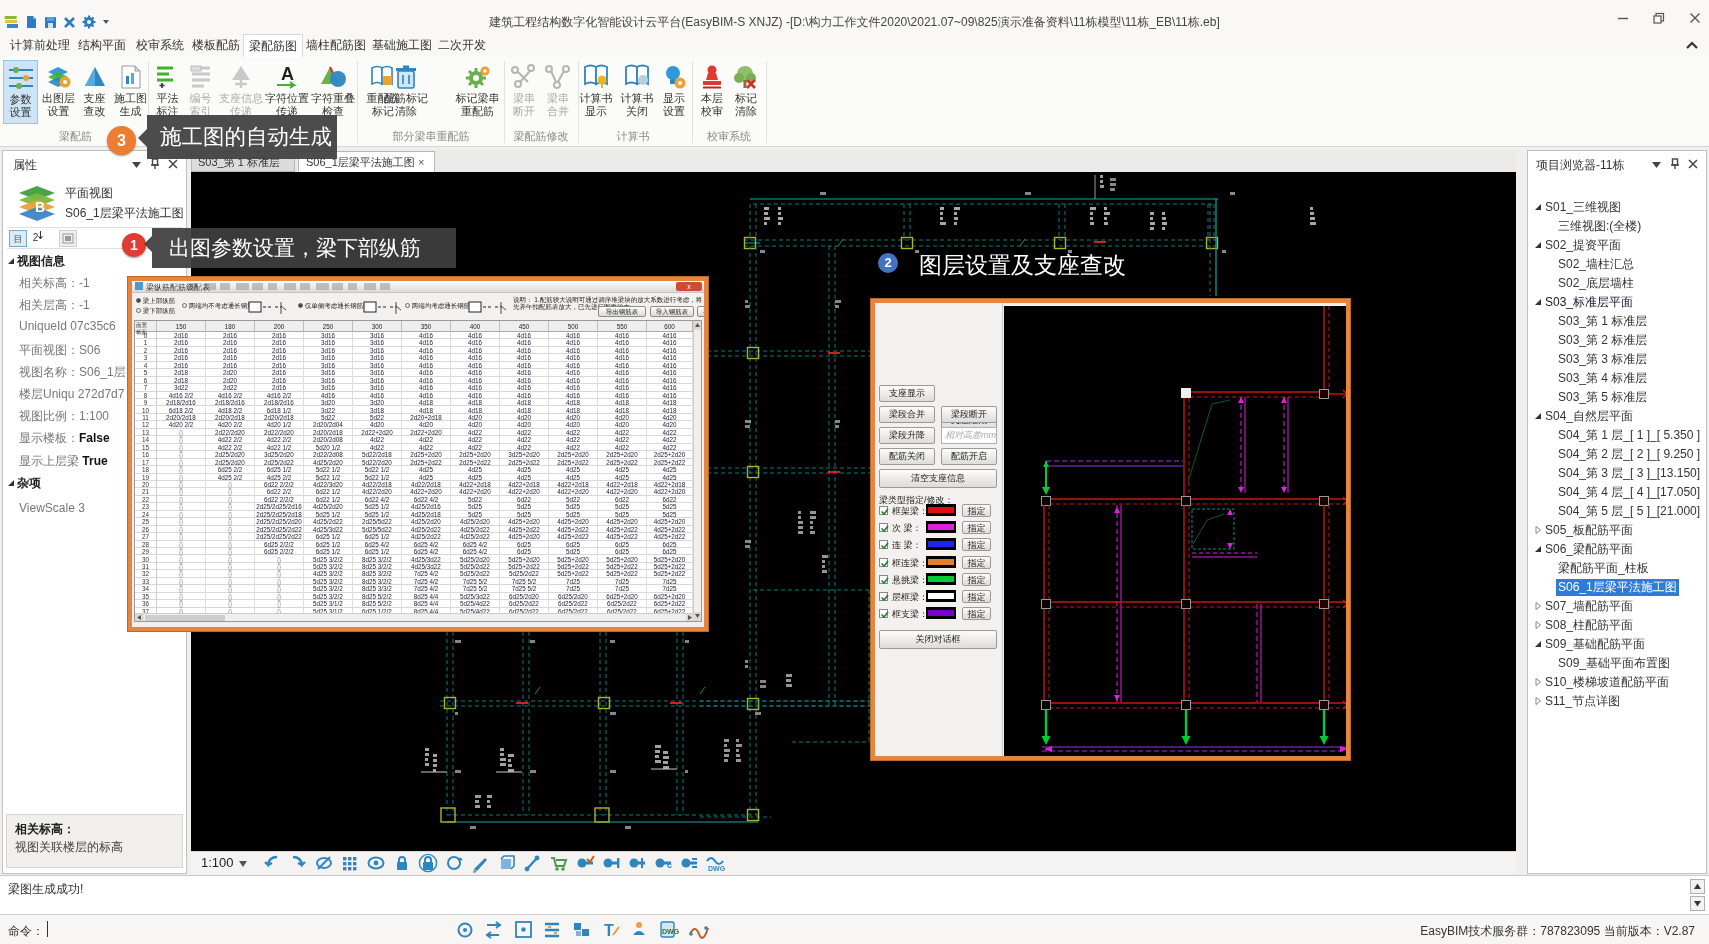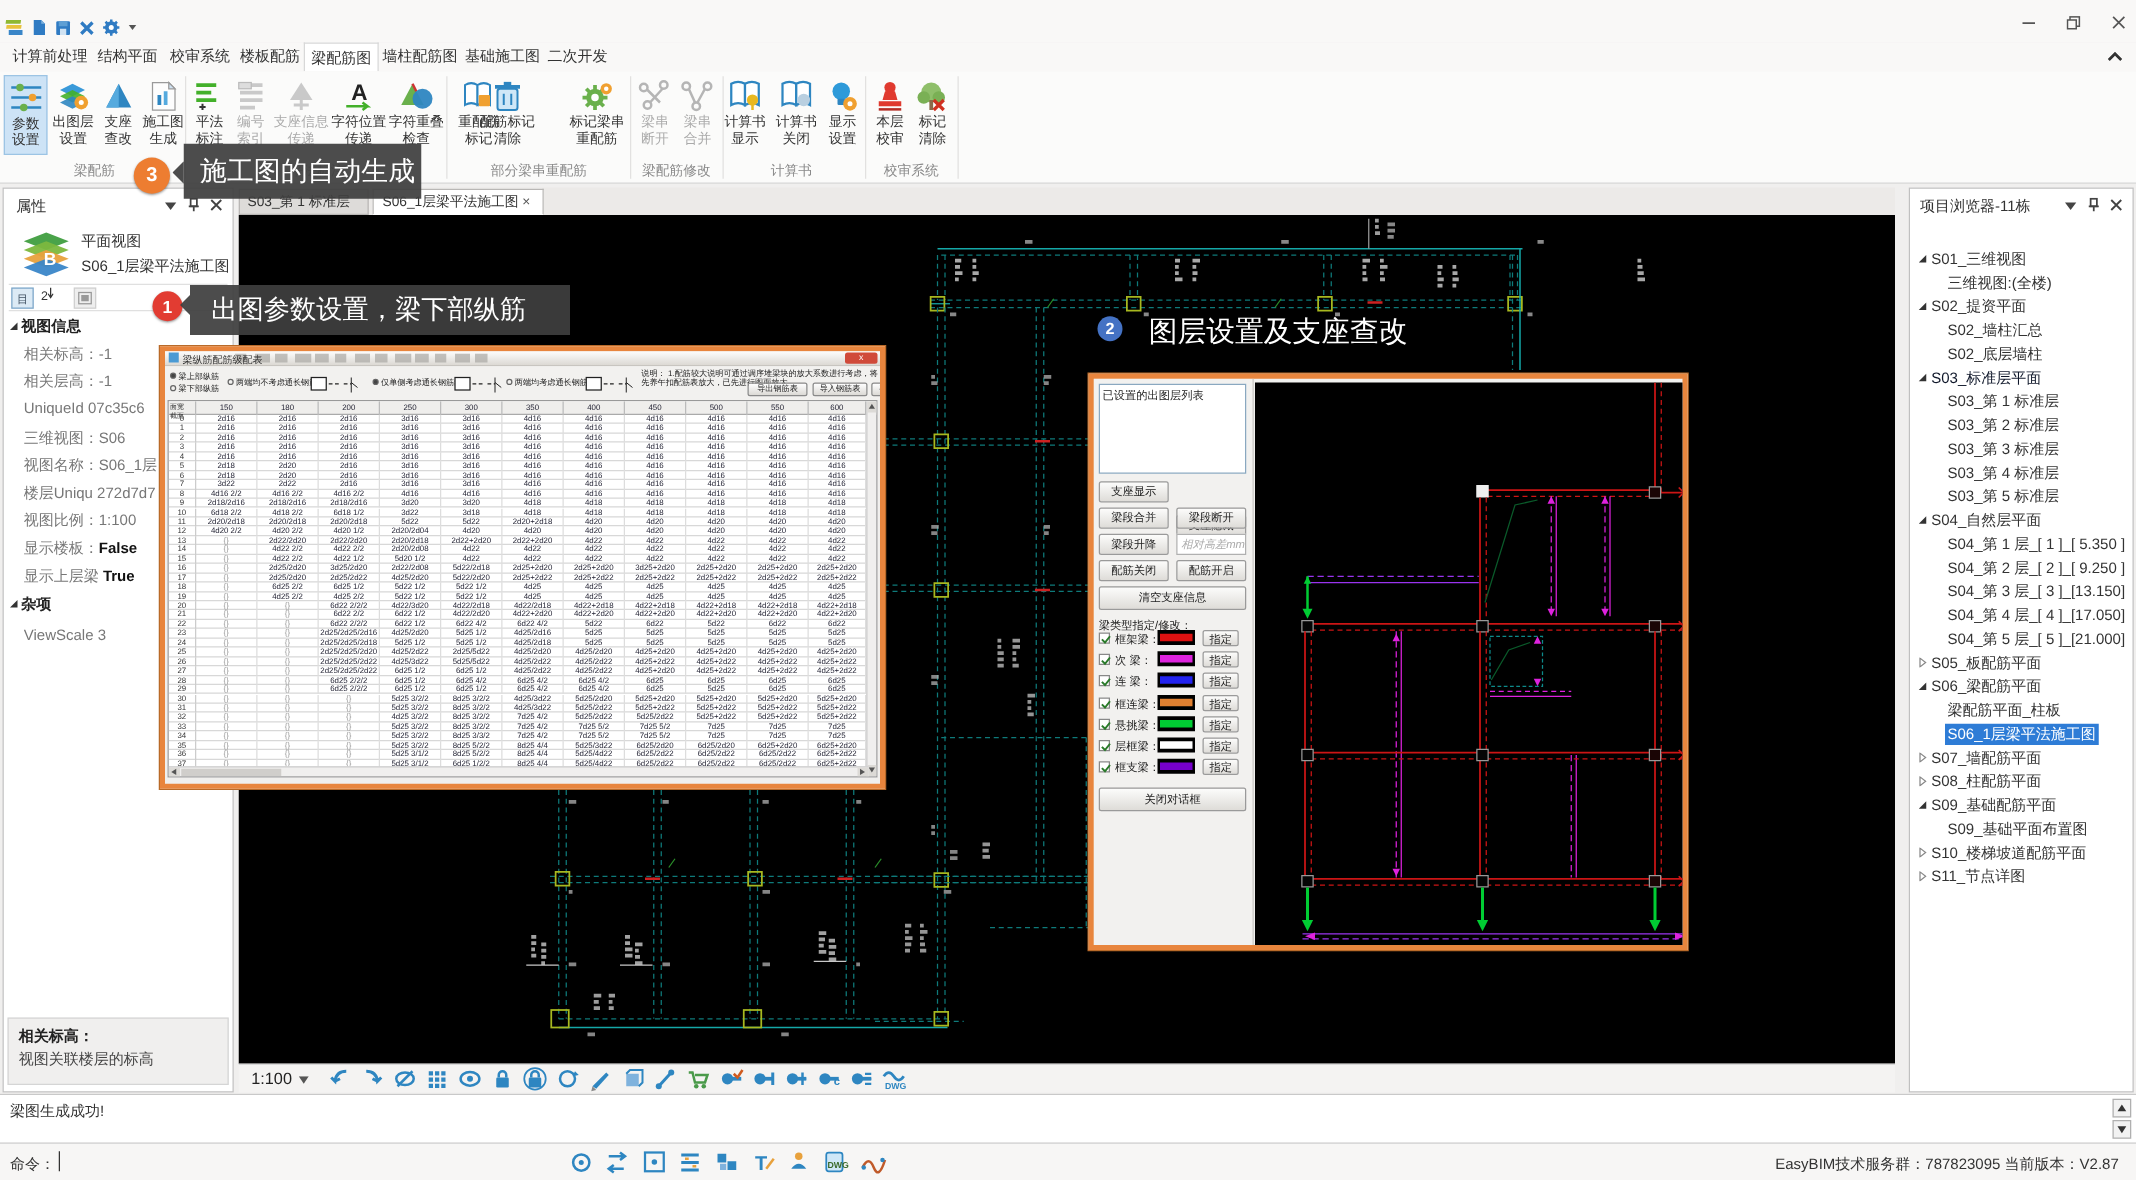--- a/index.html
+++ b/index.html
@@ -63,20 +63,21 @@
         <circle cx="7" cy="7" r="5" fill="#2f7bc3"></circle>
         <circle cx="7" cy="7" r="2" fill="#fff"></circle>
         <g stroke="#2f7bc3" stroke-width="2">
           <path d="M7 0.5 V3 M7 11 V13.5 M0.5 7 H3 M11 7 H13.5 M2.4 2.4 L4 4 M10 10 L11.6 11.6 M11.6 2.4 L10 4 M4 10 L2.4 11.6"></path>
         </g>
       </svg>
 <svg width="8" height="8">
         <path d="M1 2 h6 l-3 4 z" fill="#555"></path>
       </svg>
 </div>
+<div id="title-text">建筑工程结构数字化智能设计云平台(EasyBIM-S XNJZ) -[D:\构力工作文件2020\2021.07~09\825演示准备资料\11栋模型\11栋_EB\11栋.eb]</div>
 <div id="winbtns">
       <svg width="12" height="12">
         <path d="M1 6.5 h10" stroke="#555" stroke-width="1.4"></path>
       </svg>
       <svg width="12" height="12">
         <rect x="3" y="1.5" width="7.5" height="7.5" fill="none" stroke="#555" stroke-width="1.2"></rect>
         <rect x="1" y="4" width="7" height="7" fill="#f9f8f7" stroke="#555" stroke-width="1.2"></rect>
       </svg>
       <svg width="12" height="12">
         <path d="M1.5 1.5 L10.5 10.5 M10.5 1.5 L1.5 10.5" stroke="#555" stroke-width="1.4"></path>
@@ -355,21 +356,21 @@
           <rect x="3" y="3" width="10" height="9" fill="none" stroke="#999"></rect>
           <rect x="5" y="5" width="6" height="5" fill="#999"></rect>
         </svg></div>
     </div>
 <div class="tree-row" style="left:4px;top:102px;font-weight:bold;color:#222;"><svg width="8" height="8" style="margin-right:2px;">
         <path d="M7 1 V7 H1 z" fill="#333"></path>
       </svg>视图信息</div>
 <div class="tree-row" style="left:16px;top:124px;color:#777;">相关标高：-1</div>
 <div class="tree-row" style="left:16px;top:146px;color:#777;">相关层高：-1</div>
 <div class="tree-row" style="left:16px;top:168px;color:#777;">UniqueId  07c35c6</div>
-<div class="tree-row" style="left:16px;top:191px;color:#777;">三维视图：S06</div>
+<div class="tree-row" style="left:16px;top:191px;color:#777;">平面视图：S06</div>
 <div class="tree-row" style="left:16px;top:213px;color:#777;">视图名称：S06_1层</div>
 <div class="tree-row" style="left:16px;top:235px;color:#777;">楼层Uniqu 272d7d7</div>
 <div class="tree-row" style="left:16px;top:257px;color:#777;">视图比例：1:100</div>
 <div class="tree-row" style="left:16px;top:279px;color:#777;">显示楼板：<b style="color:#111">False</b></div>
 <div class="tree-row" style="left:16px;top:302px;color:#777;">显示上层梁<b style="color:#111"> True</b></div>
 <div class="tree-row" style="left:4px;top:324px;font-weight:bold;color:#222;"><svg width="8" height="8" style="margin-right:2px;">
         <path d="M7 1 V7 H1 z" fill="#333"></path>
       </svg>杂项</div>
 <div class="tree-row" style="left:16px;top:350px;color:#777;">ViewScale  3</div>
 <div style="position:absolute;left:3px;top:663px;width:177px;height:54px;background:#f0efee;border:1px solid #d5d5d5;">
@@ -1315,23 +1316,20 @@
           </svg></div>
         <div style="position:absolute;right:0;top:0;width:9px;height:8px;background:#dcdad6;"><svg width="8" height="7">
             <path d="M6 3.5 L2 1 V6 z" fill="#555"></path>
           </svg></div>
         <div style="position:absolute;left:10px;top:1px;width:80px;height:6px;background:#d0cecb;"></div>
       </div>
 </div>
 </div>
 <div class="odlg" id="ldlg" style="left:871px;top:299px;width:479px;height:461px;background:#f2f1ef;">
 <div style="position:absolute;left:0;top:0;width:128px;height:453px;background:#f2f1ef;border-right:1px solid #c9c7c4;font-size:9px;color:#222;">
-<div style="position:absolute;left:4px;top:4px;width:118px;height:72px;background:#fff;border:1px solid #8aa8c0;">
-        <div style="position:absolute;left:2px;top:2px;">已设置的出图层列表</div>
-      </div>
 <div style="position:absolute;left:4px;top:82px;width:56px;height:17px;background:linear-gradient(#fcfcfb,#dedcd8);border:1px solid #9a9a9a;border-radius:2px;text-align:center;line-height:15px;">支座显示</div>
 <div style="position:absolute;left:66px;top:82px;width:56px;height:17px;background:linear-gradient(#fcfcfb,#dedcd8);border:1px solid #9a9a9a;border-radius:2px;text-align:center;line-height:15px;margin-top:27px;">支座隐藏</div>
 <div style="position:absolute;left:4px;top:103px;width:56px;height:17px;background:linear-gradient(#fcfcfb,#dedcd8);border:1px solid #9a9a9a;border-radius:2px;text-align:center;line-height:15px;">梁段合并</div>
 <div style="position:absolute;left:66px;top:103px;width:56px;height:17px;background:linear-gradient(#fcfcfb,#dedcd8);border:1px solid #9a9a9a;border-radius:2px;text-align:center;line-height:15px;">梁段断开</div>
 <div style="position:absolute;left:4px;top:124px;width:56px;height:17px;background:linear-gradient(#fcfcfb,#dedcd8);border:1px solid #9a9a9a;border-radius:2px;text-align:center;line-height:15px;">梁段升降</div>
 <div style="position:absolute;left:66px;top:124px;width:56px;height:17px;background:#fff;border:1px solid #b0b0b0;color:#aaa;font-style:italic;line-height:15px;padding-left:3px;">相对高差mm</div>
 <div style="position:absolute;left:4px;top:145px;width:56px;height:17px;background:linear-gradient(#fcfcfb,#dedcd8);border:1px solid #9a9a9a;border-radius:2px;text-align:center;line-height:15px;">配筋关闭</div>
 <div style="position:absolute;left:66px;top:145px;width:56px;height:17px;background:linear-gradient(#fcfcfb,#dedcd8);border:1px solid #9a9a9a;border-radius:2px;text-align:center;line-height:15px;">配筋开启</div>
 <div style="position:absolute;left:4px;top:166px;width:118px;height:19px;background:linear-gradient(#fcfcfb,#dedcd8);border:1px solid #9a9a9a;border-radius:2px;text-align:center;line-height:17px;">清空支座信息</div>
 <div style="position:absolute;left:4px;top:191px;">梁类型指定/修改：</div>

